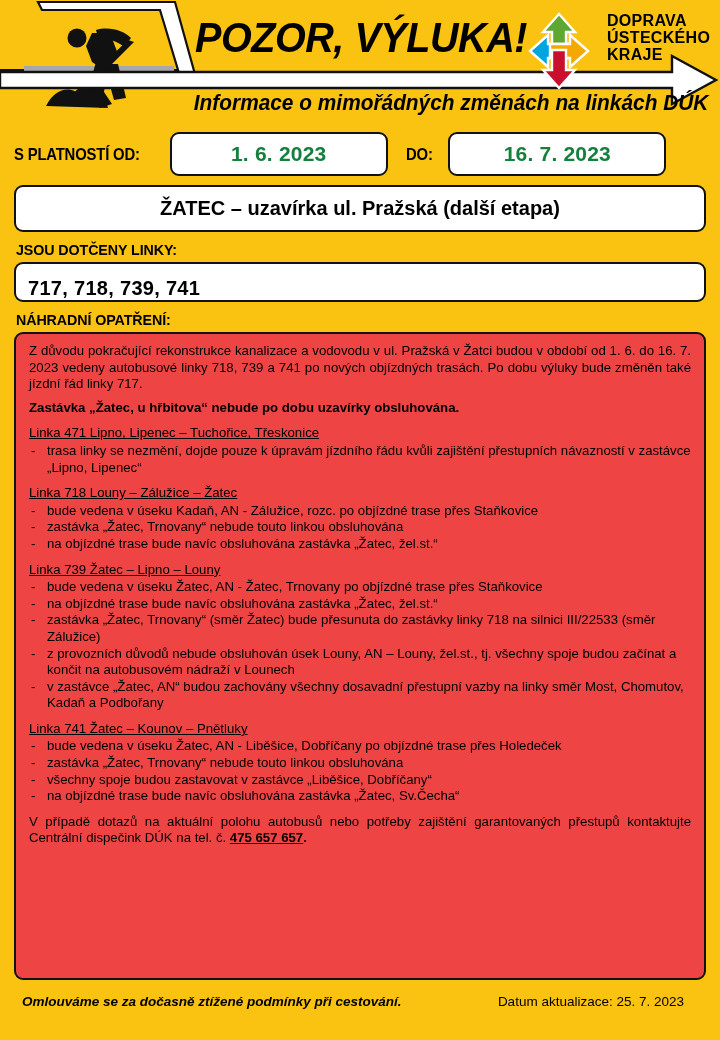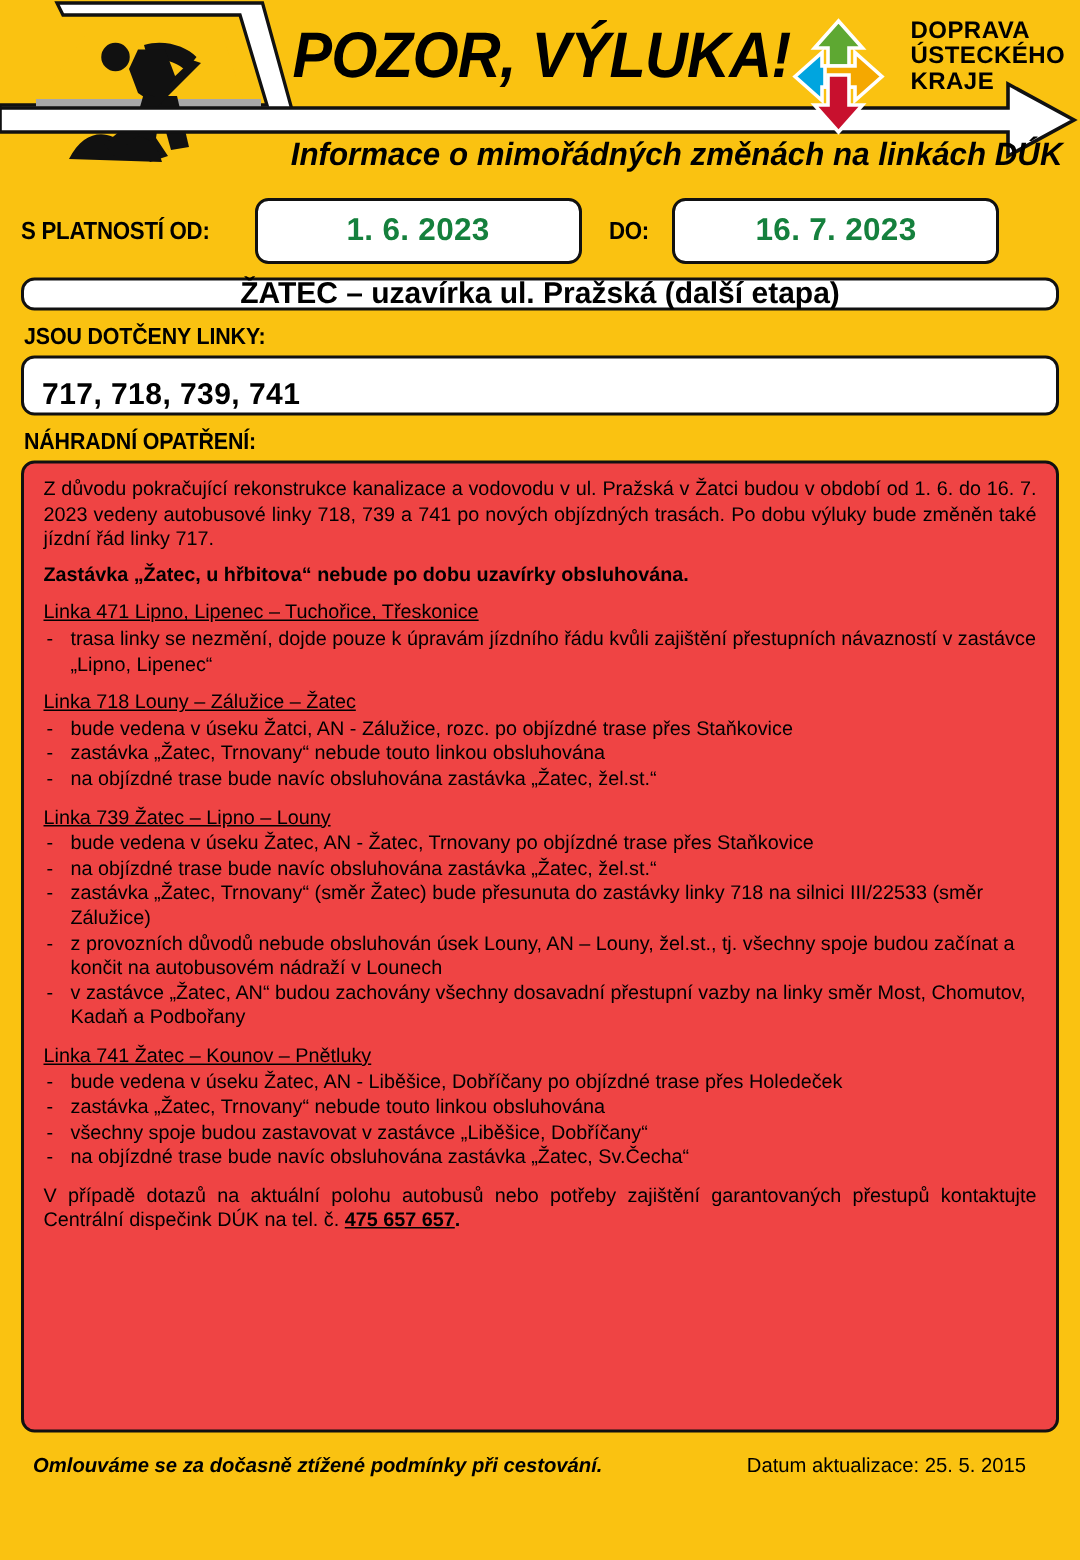--- a/index.html
+++ b/index.html
@@ -103,21 +103,21 @@
   .validity-label.to-label {
     margin-left: 18px;
   }
 
   
   .title-box {
     margin: 9px 14px 0 14px;
     background: #fff;
     border: 2px solid #111;
     border-radius: 9px;
-    height: 22px;
+    height: 47px;
     display: flex;
     align-items: center;
     justify-content: center;
     box-sizing: border-box;
   }
   .title-box-text {
     font-size: 20px;
     font-weight: bold;
   }
 
@@ -308,21 +308,21 @@
   <div id="routes-container">
       <div class="grp">
         <div class="route-head">Linka 471 Lipno, Lipenec – Tuchořice, Třeskonice</div>
         <ul class="bullets">
           <li>trasa linky se nezmění, dojde pouze k úpravám jízdního řádu kvůli zajištění přestupních návazností v zastávce „Lipno, Lipenec“</li>
         </ul>
       </div>
       <div class="grp">
         <div class="route-head">Linka 718 Louny – Zálužice – Žatec</div>
         <ul class="bullets">
-          <li>bude vedena v úseku Žatci, AN - Zálužice, rozc. po objízdné trase přes Staňkovice</li>
+          <li>bude vedena v úseku Kadaň, AN - Zálužice, rozc. po objízdné trase přes Staňkovice</li>
           <li>zastávka „Žatec, Trnovany“ nebude touto linkou obsluhována</li>
           <li>na objízdné trase bude navíc obsluhována zastávka „Žatec, žel.st.“</li>
         </ul>
       </div>
       <div class="grp">
         <div class="route-head">Linka 739 Žatec – Lipno – Louny</div>
         <ul class="bullets">
           <li>bude vedena v úseku Žatec, AN - Žatec, Trnovany po objízdné trase přes Staňkovice</li>
           <li>na objízdné trase bude navíc obsluhována zastávka „Žatec, žel.st.“</li>
           <li>zastávka „Žatec, Trnovany“ (směr Žatec)  bude přesunuta do zastávky linky 718 na silnici III/22533 (směr Zálužice)</li>
@@ -342,14 +342,14 @@
     </div>
 
 
   <p class="para last">
     <span>V případě dotazů na aktuální polohu autobusů nebo potřeby zajištění garantovaných přestupů kontaktujte Centrální dispečink DÚK na tel. č. </span><span class="bold underline">475 657 657</span><span class="bold">.</span>
   </p>
 </div>
 
 <div class="footer">
   <span class="footer-left">Omlouváme se za dočasně ztížené podmínky při cestování.</span>
-  <span class="footer-right">Datum aktualizace: 25. 5. 2015</span>
+  <span class="footer-right">Datum aktualizace: 25. 7. 2023</span>
 </div>
 
 </body></html>

